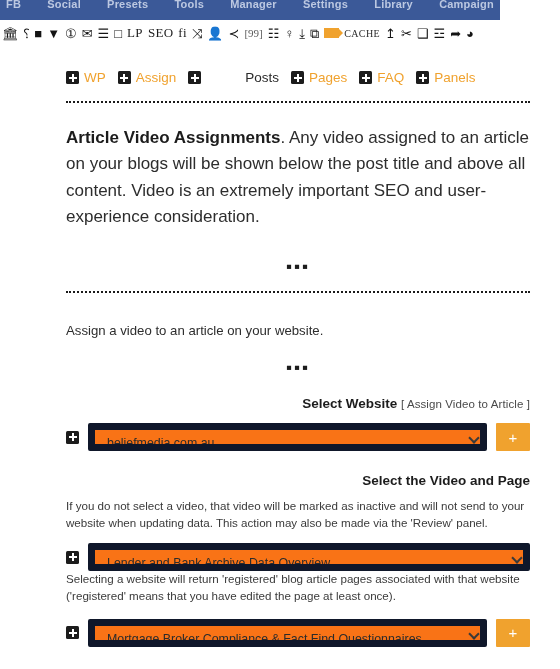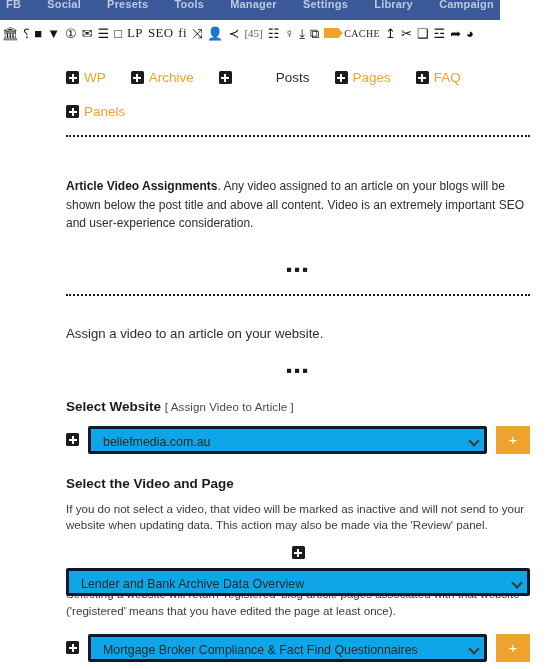--- a/index.html
+++ b/index.html
@@ -109,21 +109,21 @@
   .content {
     position: absolute;
     top: 46px; left: 0;
     width: 560px;
     padding: 0 30px 0 66px;
   }
 
   .chiprow {
     display: flex;
     align-items: flex-end;
-    gap: 19px;
+    gap: 6px;
     padding-top: 24px;
     flex-wrap: wrap;
   }
   .chip {
     display: inline-flex;
     align-items: center;
     gap: 5px;
     cursor: pointer;
     margin-right: 6px;
   }
@@ -166,24 +166,24 @@
   .plus-outline:after  { top: 4.3px; left: 1.8px; height: 1.6px; width: 6.4px; }
 
   .dotted-rule {
     height: 1px;
     border-bottom: 2px dotted #1a1a1a;
     margin: 16px 0 0 0;
     width: 100%;
   }
 
   .para {
-    font-size: 12px;
+    font-size: 17px;
     line-height: 1.55;
     color: #2d2d2d;
-    margin: 40px 0 0 0;
+    margin: 22px 0 0 0;
   }
   .para b { font-weight: bold; color: #1c1c1c; }
 
   .ellipsis {
     text-align: center;
     letter-spacing: 2px;
     font-size: 17px;
     font-weight: bold;
     color: #1c1c1c;
     line-height: 1;
@@ -192,20 +192,21 @@
   .plainline {
     font-size: 13.2px;
     color: #2d2d2d;
     line-height: 1.5;
   }
 
   .section-head {
     font-size: 13.5px;
     font-weight: bold;
     color: #1c1c1c;
+    text-align: right;
   }
   .section-head .sub {
     font-weight: normal;
     font-size: 11.5px;
     color: #4a4a4a;
     letter-spacing: .1px;
   }
 
   .note {
     font-size: 11.6px;
@@ -224,23 +225,23 @@
   .select-wrap {
     position: relative;
     flex: 1 1 auto;
     height: 28px;
   }
   select.styled {
     -webkit-appearance: none;
     appearance: none;
     width: 100%;
     height: 28px;
-    border: 3px solid #0f172a;
+    border: 7px solid #0f172a;
     border-radius: 2px;
-    background: #0ea5e9;
+    background: #f97316;
     font-family: "Liberation Sans", sans-serif;
     font-size: 12.4px;
     color: #2b2b2b;
     padding: 0 26px 0 12px;
     line-height: 26px;
     cursor: pointer;
     outline: none;
   }
   .caret {
     position: absolute;
@@ -271,21 +272,21 @@
     display: flex;
     align-items: center;
     justify-content: center;
     padding: 0;
     border-radius: 1px;
     font-family: "Liberation Sans", sans-serif;
   }
   .mt10 { margin-top: 10px; }
   .mt12 { margin-top: 12px; }
   .mt14 { margin-top: 14px; }
-  .mt16 { margin-top: 12px; flex-direction: column; }
+  .mt16 { margin-top: 0; }
   .mt18 { margin-top: 18px; }
   .mt20 { margin-top: 20px; }
   .mt22 { margin-top: 22px; }
   .mt28 { margin-top: 28px; }
 </style>
 </head>
 <body>
 
 <div class="topnav">
   <div class="topnav-inner" id="topnav-inner">
@@ -308,21 +309,21 @@
     <span class="tb-ico">①</span>
     <span class="tb-ico">✉</span>
     <span class="tb-ico">☰</span>
     <span class="tb-ico">□</span>
     <span class="tb-text">LP</span>
     <span class="tb-text">SEO</span>
     <span class="tb-text">fi</span>
     <span class="tb-ico">⤨</span>
     <span class="tb-ico">👤</span>
     <span class="tb-ico">≺</span>
-    <span class="tb-badge">[45]</span>
+    <span class="tb-badge">[99]</span>
     <span class="tb-ico">☷</span>
     <span class="tb-ico">♀</span>
     <span class="tb-ico">⤓</span>
     <span class="tb-ico">⧉</span>
     <span class="tb-video"></span>
     <span class="tb-cache">CACHE</span>
     <span class="tb-ico">↥</span>
     <span class="tb-ico">✂</span>
     <span class="tb-ico">❑</span>
     <span class="tb-ico">☲</span>
@@ -332,21 +333,21 @@
 
 <div class="content">
 
   <div class="chiprow" id="breadcrumb-tabs">
       <span class="chip link">
         <span class="plus-solid"></span>
         <span class="chip-label">WP</span>
       </span>
       <span class="chip link">
         <span class="plus-solid"></span>
-        <span class="chip-label">Archive</span>
+        <span class="chip-label">Assign</span>
       </span>
       <span class="chip active">
         <span class="plus-solid"></span>
         <span class="chip-label">Posts</span>
       </span>
       <span class="chip link">
         <span class="plus-solid"></span>
         <span class="chip-label">Pages</span>
       </span>
       <span class="chip link">

